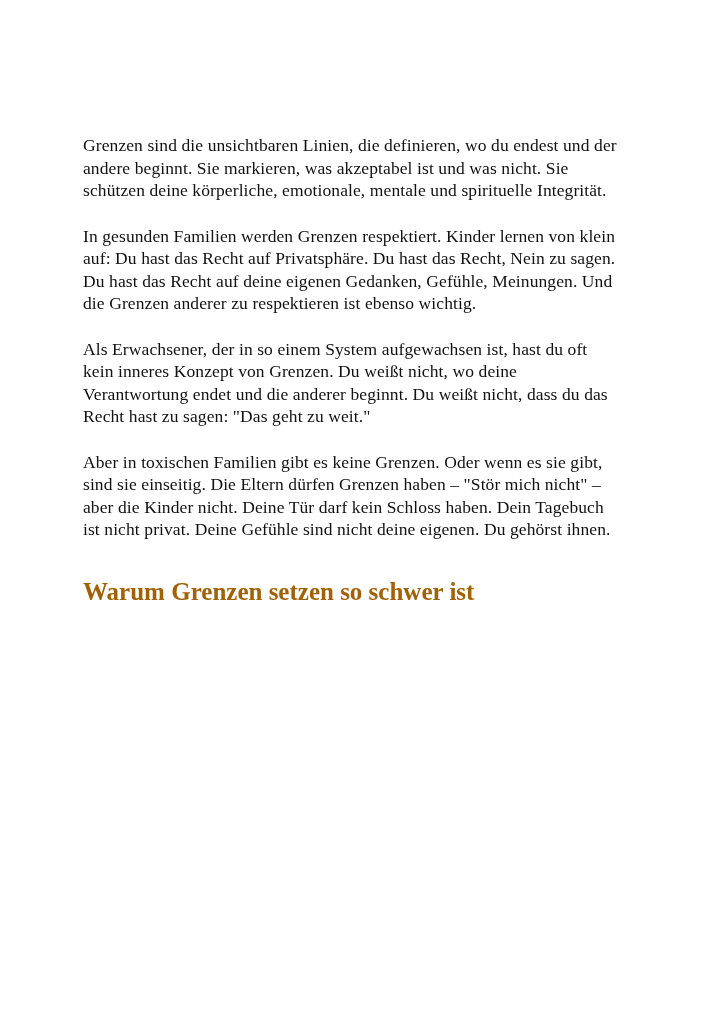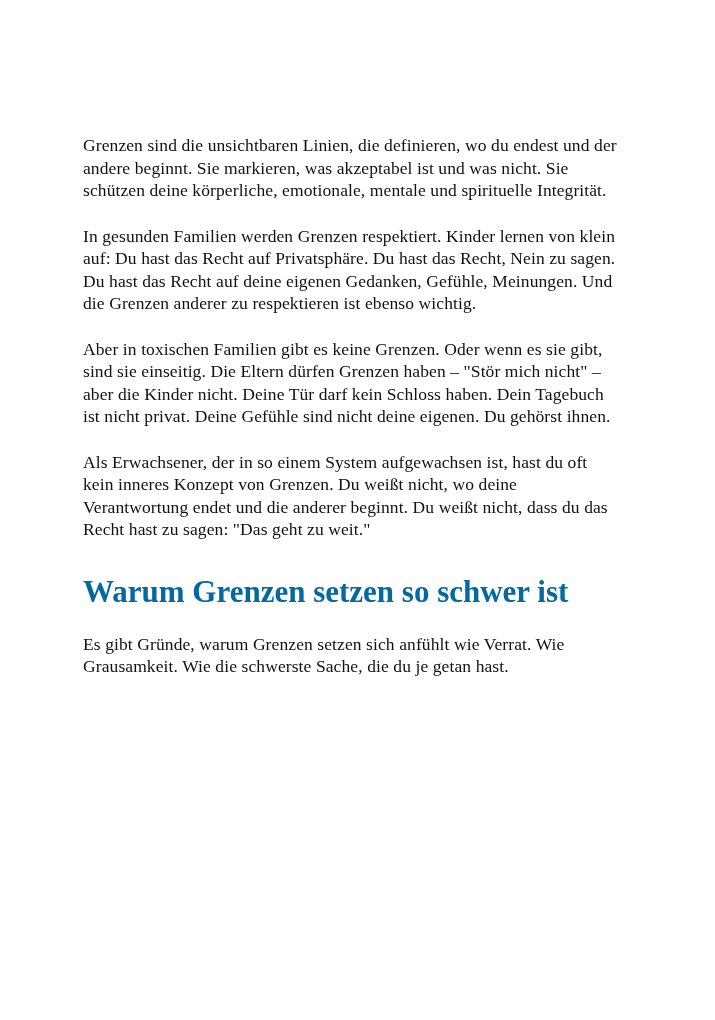--- a/index.html
+++ b/index.html
@@ -24,31 +24,30 @@
   }
   .paragraph {
     margin: 0 0 23px 0;
     font-size: 17.5px;
     line-height: 22.5px;
     text-align: left;
     letter-spacing: 0.1px;
   }
   .section-heading {
     margin: 36px 0 26px 0;
-    font-size: 31px;
+    font-size: 25px;
     line-height: 30px;
     font-weight: bold;
-    color: #0369a1;
+    color: #a16207;
   }
 </style>
 </head>
 <body>
 
 <div class="page">
   <p class="paragraph">Grenzen sind die unsichtbaren Linien, die definieren, wo du endest und der andere beginnt. Sie markieren, was akzeptabel ist und was nicht. Sie schützen deine körperliche, emotionale, mentale und spirituelle Integrität.</p>
   <p class="paragraph">In gesunden Familien werden Grenzen respektiert. Kinder lernen von klein auf: Du hast das Recht auf Privatsphäre. Du hast das Recht, Nein zu sagen. Du hast das Recht auf deine eigenen Gedanken, Gefühle, Meinungen. Und die Grenzen anderer zu respektieren ist ebenso wichtig.</p>
+  <p class="paragraph">Als Erwachsener, der in so einem System aufgewachsen ist, hast du oft kein inneres Konzept von Grenzen. Du weißt nicht, wo deine Verantwortung endet und die anderer beginnt. Du weißt nicht, dass du das Recht hast zu sagen: "Das geht zu weit."</p>
   <p class="paragraph">Aber in toxischen Familien gibt es keine Grenzen. Oder wenn es sie gibt, sind sie einseitig. Die Eltern dürfen Grenzen haben – "Stör mich nicht" – aber die Kinder nicht. Deine Tür darf kein Schloss haben. Dein Tagebuch ist nicht privat. Deine Gefühle sind nicht deine eigenen. Du gehörst ihnen.</p>
-  <p class="paragraph">Als Erwachsener, der in so einem System aufgewachsen ist, hast du oft kein inneres Konzept von Grenzen. Du weißt nicht, wo deine Verantwortung endet und die anderer beginnt. Du weißt nicht, dass du das Recht hast zu sagen: "Das geht zu weit."</p>
 
   <h2 class="section-heading">Warum Grenzen setzen so schwer ist</h2>
 
-  <p class="paragraph">Es gibt Gründe, warum Grenzen setzen sich anfühlt wie Verrat. Wie Grausamkeit. Wie die schwerste Sache, die du je getan hast.</p>
 </div>
 
 </body></html>

